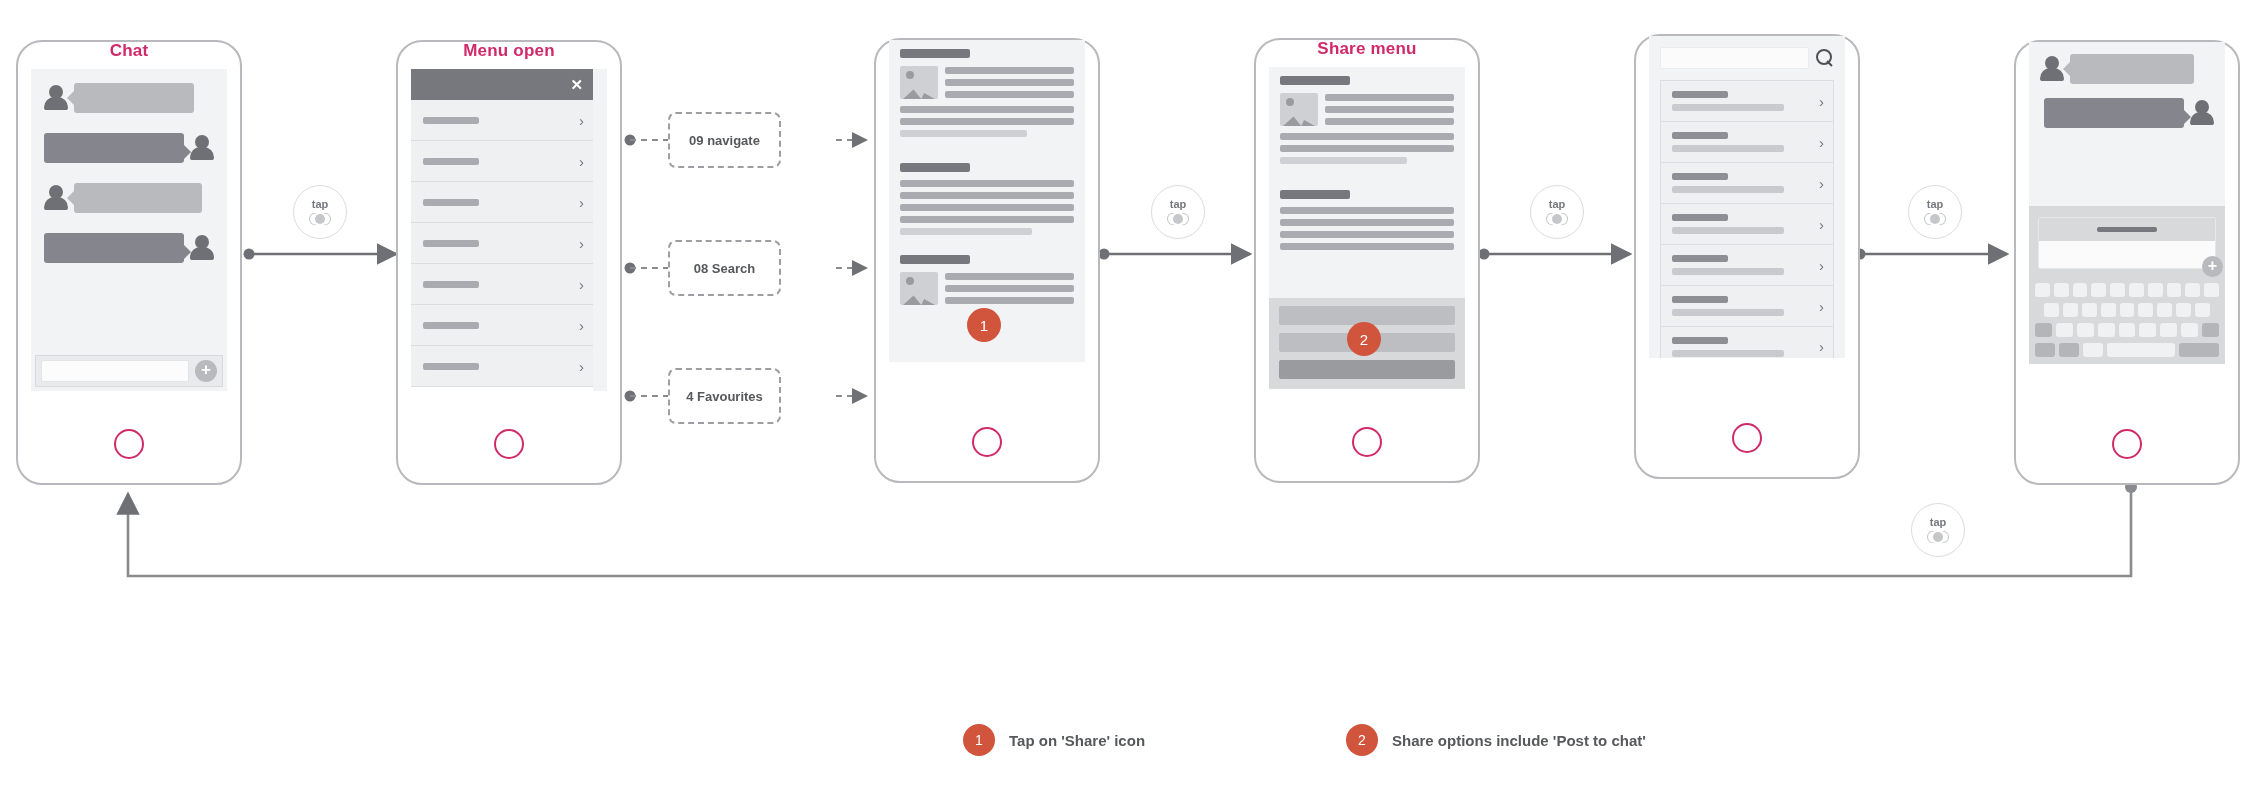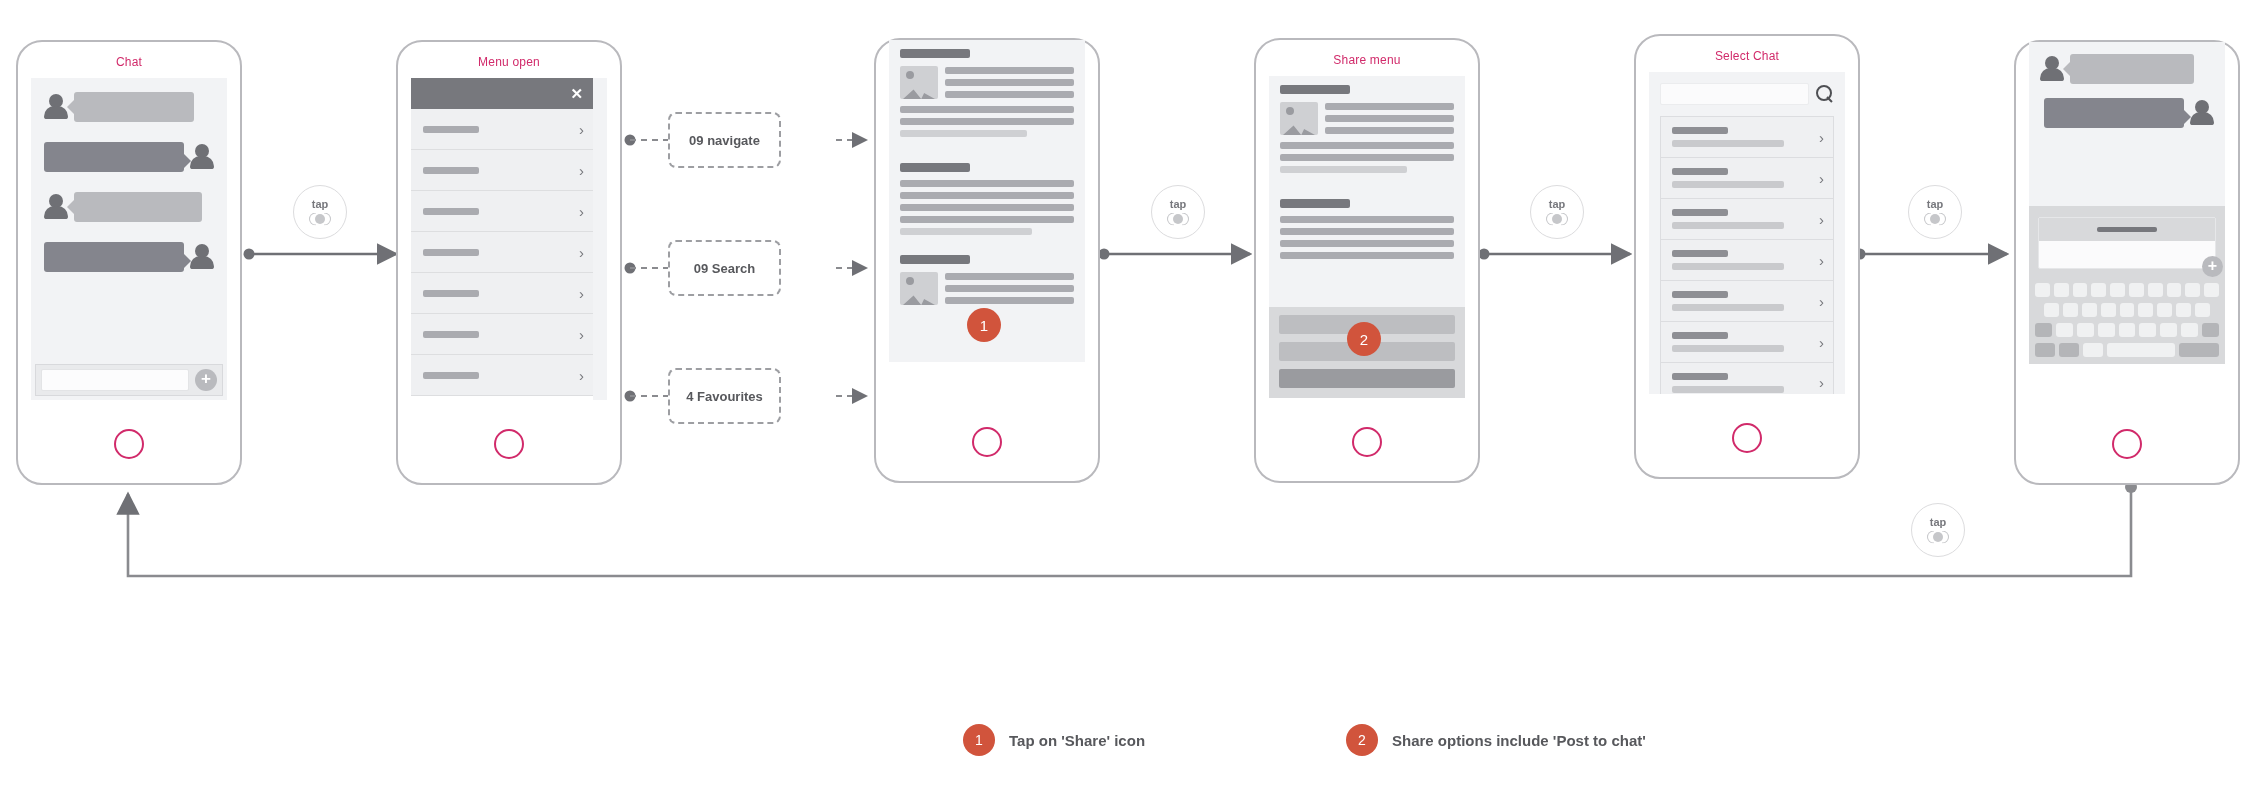--- a/index.html
+++ b/index.html
@@ -17,24 +17,24 @@
     width: 226px;
     border: 2px solid #b9b9bd;
     border-radius: 26px;
     background: #ffffff;
     height: 445px;
     top: 40px;
   }
   .phone-title {
     text-align: center;
     color: #d12a6a;
-    font-size: 12px;
-    font-weight: 400;
+    font-size: 17px;
+    font-weight: 700;
     letter-spacing: .2px;
-    padding-top: 14px;
+    padding-top: 0;
     padding-bottom: 10px;
     line-height: 1;
   }
   .screen {
     margin: 0 13px;
     background: #f2f3f5;
     height: 322px;
     position: relative;
     overflow: hidden;
   }
@@ -387,21 +387,21 @@
           </div>
       </div>
     </div>
     <div class="home-btn"></div>
   </div>
 
   <div class="ann" style="left:668px; top:112px;">
     <span>09 navigate</span>
   </div>
   <div class="ann" style="left:668px; top:240px;">
-    <span>09 Search</span>
+    <span>08 Search</span>
   </div>
   <div class="ann" style="left:668px; top:368px;">
     <span>4 Favourites</span>
   </div>
 
   <div class="phone" style="left:874px; top:38px;">
     <div class="screen">
       <div class="content-pad">
         <div class="ct-head"></div>
         <div class="ct-media">
@@ -483,21 +483,20 @@
         <div class="share-opt strong"></div>
       </div>
     </div>
     <div class="home-btn"></div>
   </div>
   <div class="callout" style="left:1347px; top:322px;">
     <span>2</span>
   </div>
 
   <div class="phone" style="left:1634px; top:34px;">
-    <div class="phone-title">Select Chat</div>
     <div class="screen">
       <div class="search-wrap">
         <div class="search-field"></div>
         <div class="mag"></div>
       </div>
       <div class="chat-row">
           <div class="stack">
             <div class="l1"></div>
             <div class="l2"></div>
           </div>

